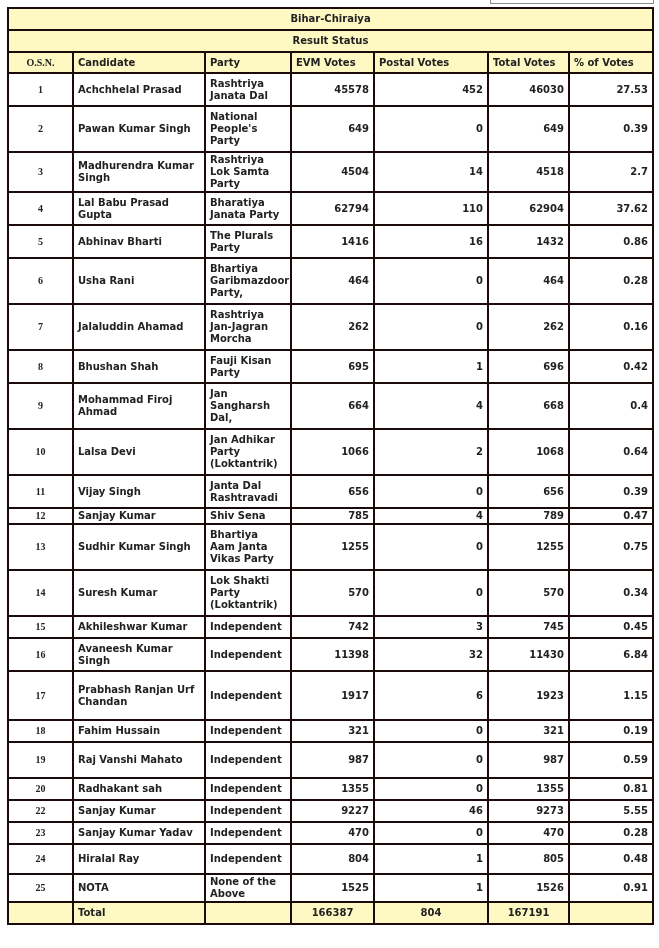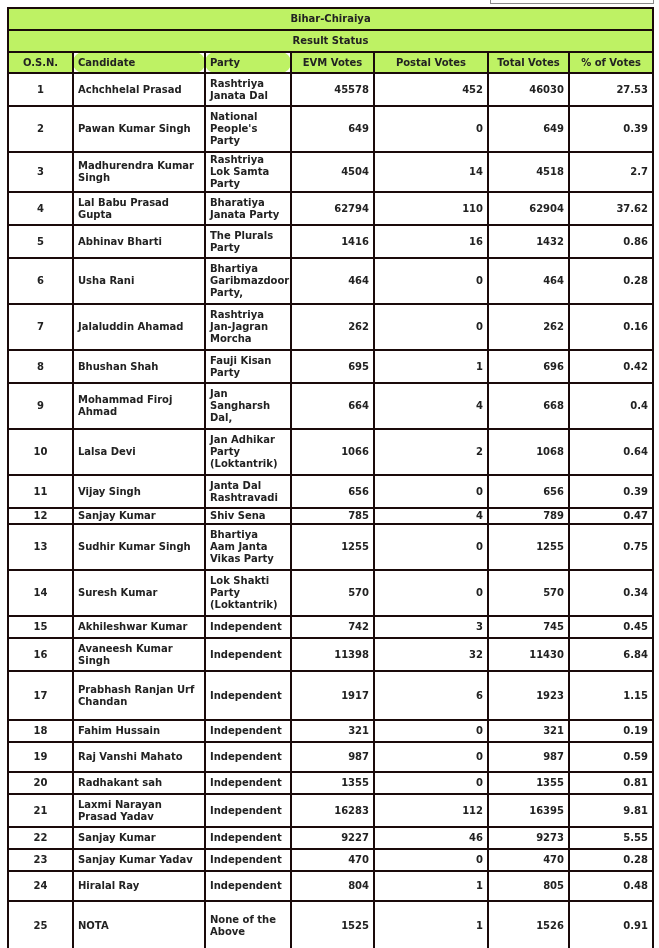--- a/index.html
+++ b/index.html
@@ -6,27 +6,27 @@
   body { width: 659px; height: 948px; position: relative; overflow: hidden;
          font-family: "DejaVu Sans", sans-serif; }
   .topbox { position: absolute; left: 490px; top: -4px; width: 162px; height: 6px;
             border: 1px solid #8a8a8a; background: #fff; }
   table.results { position: absolute; left: 7px; top: 7px; width: 645px;
                   border-collapse: collapse; table-layout: fixed; }
   table.results td, table.results th {
     border: 2px solid #1a0a0a; font-size: 10px; font-weight: bold; color: #222;
     padding: 1px 4px; line-height: 12px; vertical-align: middle;
   }
-  .pink { background: #bef264; }
+  .pink { background: #fef9c3; }
   .title-row td { text-align: center; height: 18px; }
   .head-row th { height: 17px; font-size: 10px; }
-  .c-osn { text-align: center; }
-  .c-name, .c-party { text-align: left; border-radius: 10px; }
+  .c-osn { text-align: center; font-family: Liberation Serif, serif; }
+  .c-name, .c-party { text-align: left; }
   .c-num { text-align: right; }
-  th.c-num { text-align: center; margin-left: 25px; }
+  th.c-num { text-align: left; margin-left: 25px; }
   th.c-osn { text-align: center; }
   th.c-name, th.c-party { text-align: left; }
   .total-row td { font-weight: normal; font-size: 8px; height: 18px; }
   .total-row td.c-num { text-align: center; }
 </style>
 </head>
 <body>
 
 <div class="topbox"></div>
 
@@ -211,46 +211,37 @@
       </tr>
       <tr style="height: 22px;">
         <td class="c-osn">18</td>
         <td class="c-name">Fahim Hussain</td>
         <td class="c-party">Independent</td>
         <td class="c-num">321</td>
         <td class="c-num">0</td>
         <td class="c-num">321</td>
         <td class="c-num">0.19</td>
       </tr>
-      <tr style="height: 30px; margin-left: 44px;">
+      <tr style="height: 36px; margin-left: 44px;">
         <td class="c-osn">19</td>
         <td class="c-name">Raj Vanshi Mahato</td>
         <td class="c-party">Independent</td>
         <td class="c-num">987</td>
         <td class="c-num">0</td>
         <td class="c-num">987</td>
         <td class="c-num">0.59</td>
       </tr>
       <tr style="height: 22px;">
         <td class="c-osn">20</td>
         <td class="c-name">Radhakant sah</td>
         <td class="c-party">Independent</td>
         <td class="c-num">1355</td>
         <td class="c-num">0</td>
         <td class="c-num">1355</td>
         <td class="c-num">0.81</td>
-      </tr>
-      <tr style="height: 33px;">
-        <td class="c-osn">21</td>
-        <td class="c-name">Laxmi Narayan Prasad Yadav</td>
-        <td class="c-party">Independent</td>
-        <td class="c-num">16283</td>
-        <td class="c-num">112</td>
-        <td class="c-num">16395</td>
-        <td class="c-num">9.81</td>
       </tr>
       <tr style="height: 22px;">
         <td class="c-osn">22</td>
         <td class="c-name">Sanjay Kumar</td>
         <td class="c-party">Independent</td>
         <td class="c-num">9227</td>
         <td class="c-num">46</td>
         <td class="c-num">9273</td>
         <td class="c-num">5.55</td>
       </tr>
@@ -265,21 +256,21 @@
       </tr>
       <tr style="height: 30px;">
         <td class="c-osn">24</td>
         <td class="c-name">Hiralal Ray</td>
         <td class="c-party">Independent</td>
         <td class="c-num">804</td>
         <td class="c-num">1</td>
         <td class="c-num">805</td>
         <td class="c-num">0.48</td>
       </tr>
-      <tr style="height: 49px; padding-left: 14px;">
+      <tr style="height: 28px; padding-left: 14px;">
         <td class="c-osn">25</td>
         <td class="c-name">NOTA</td>
         <td class="c-party">None of the Above</td>
         <td class="c-num">1525</td>
         <td class="c-num">1</td>
         <td class="c-num">1526</td>
         <td class="c-num">0.91</td>
       </tr>
       <tr class="total-row pink">
         <td class="c-osn"></td>

